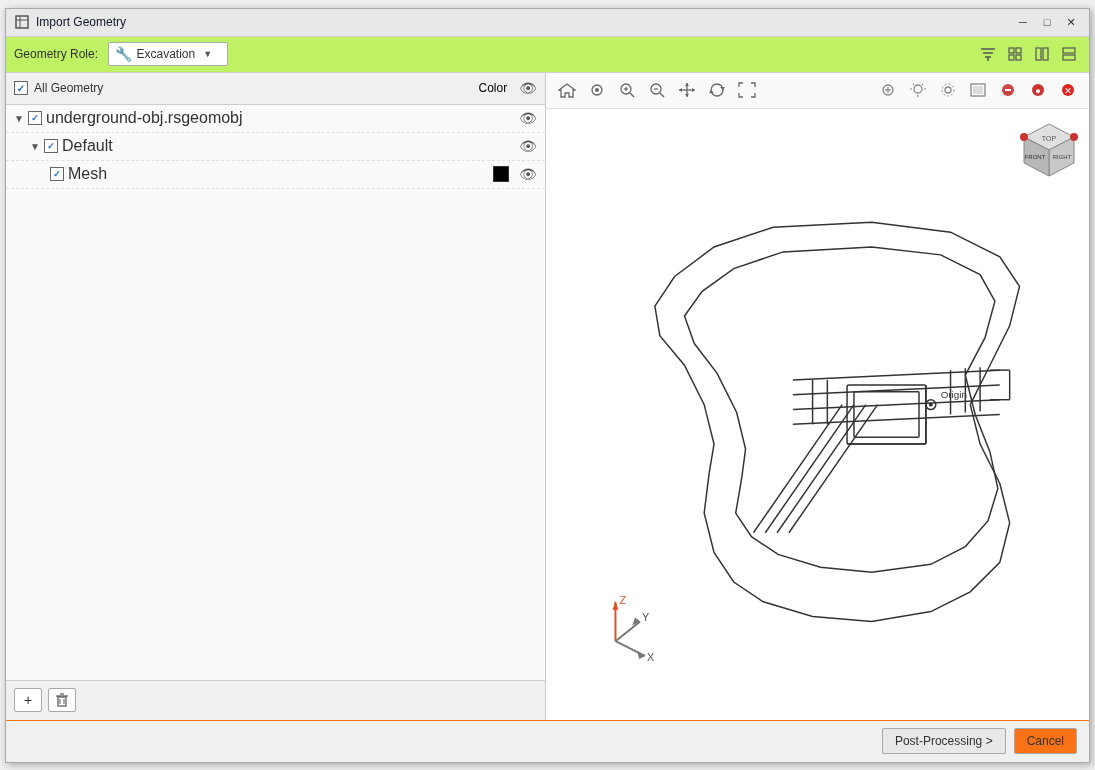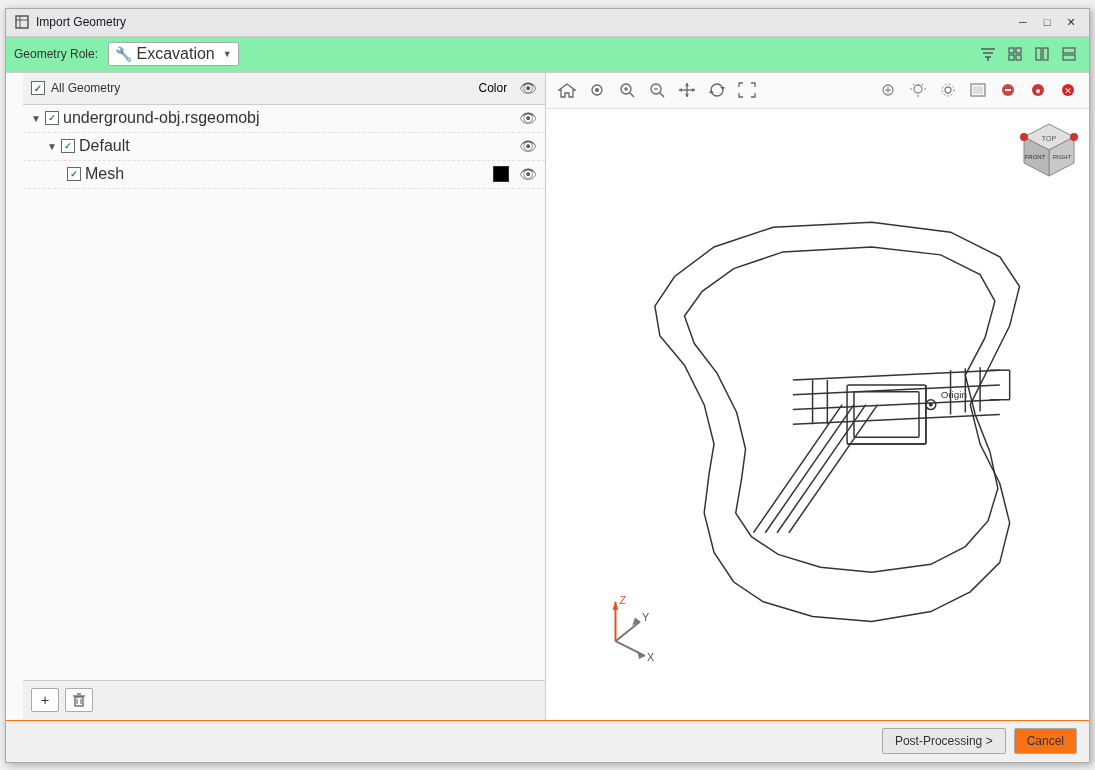--- a/index.html
+++ b/index.html
@@ -59,21 +59,21 @@
       justify-content: center;
       cursor: pointer;
       font-size: 11px;
       color: #333;
       background: transparent;
       border: none;
     }
 
     
     .toolbar-row {
-      background: #86efac;
+      background: #bef264;
       border-bottom: 1px solid #ccc;
       height: 36px;
       display: flex;
       align-items: center;
       padding: 0 8px;
       gap: 6px;
     }
     .geometry-role-label {
       font-size: 12px;
       color: #333;
@@ -88,21 +88,21 @@
       padding: 2px 6px;
       cursor: pointer;
       gap: 4px;
       min-width: 120px;
       height: 24px;
     }
     .role-icon {
       font-size: 14px;
     }
     .role-text {
-      font-size: 16px;
+      font-size: 12px;
       color: #333;
     }
     .dropdown-arrow {
       font-size: 9px;
       color: #555;
       margin-left: 4px;
     }
     .toolbar-spacer { flex: 1; }
     .toolbar-icons {
       display: flex;
@@ -130,21 +130,20 @@
       overflow: hidden;
     }
 
     
     .left-panel {
       width: 540px;
       display: flex;
       flex-direction: column;
       border-right: 1px solid #ccc;
       background: #fafafa;
-      padding-left: 17px;
     }
 
     .left-panel-header {
       background: #f0f0f0;
       border-bottom: 1px solid #ccc;
       height: 32px;
       display: flex;
       align-items: center;
       padding: 0 8px;
       gap: 6px;

